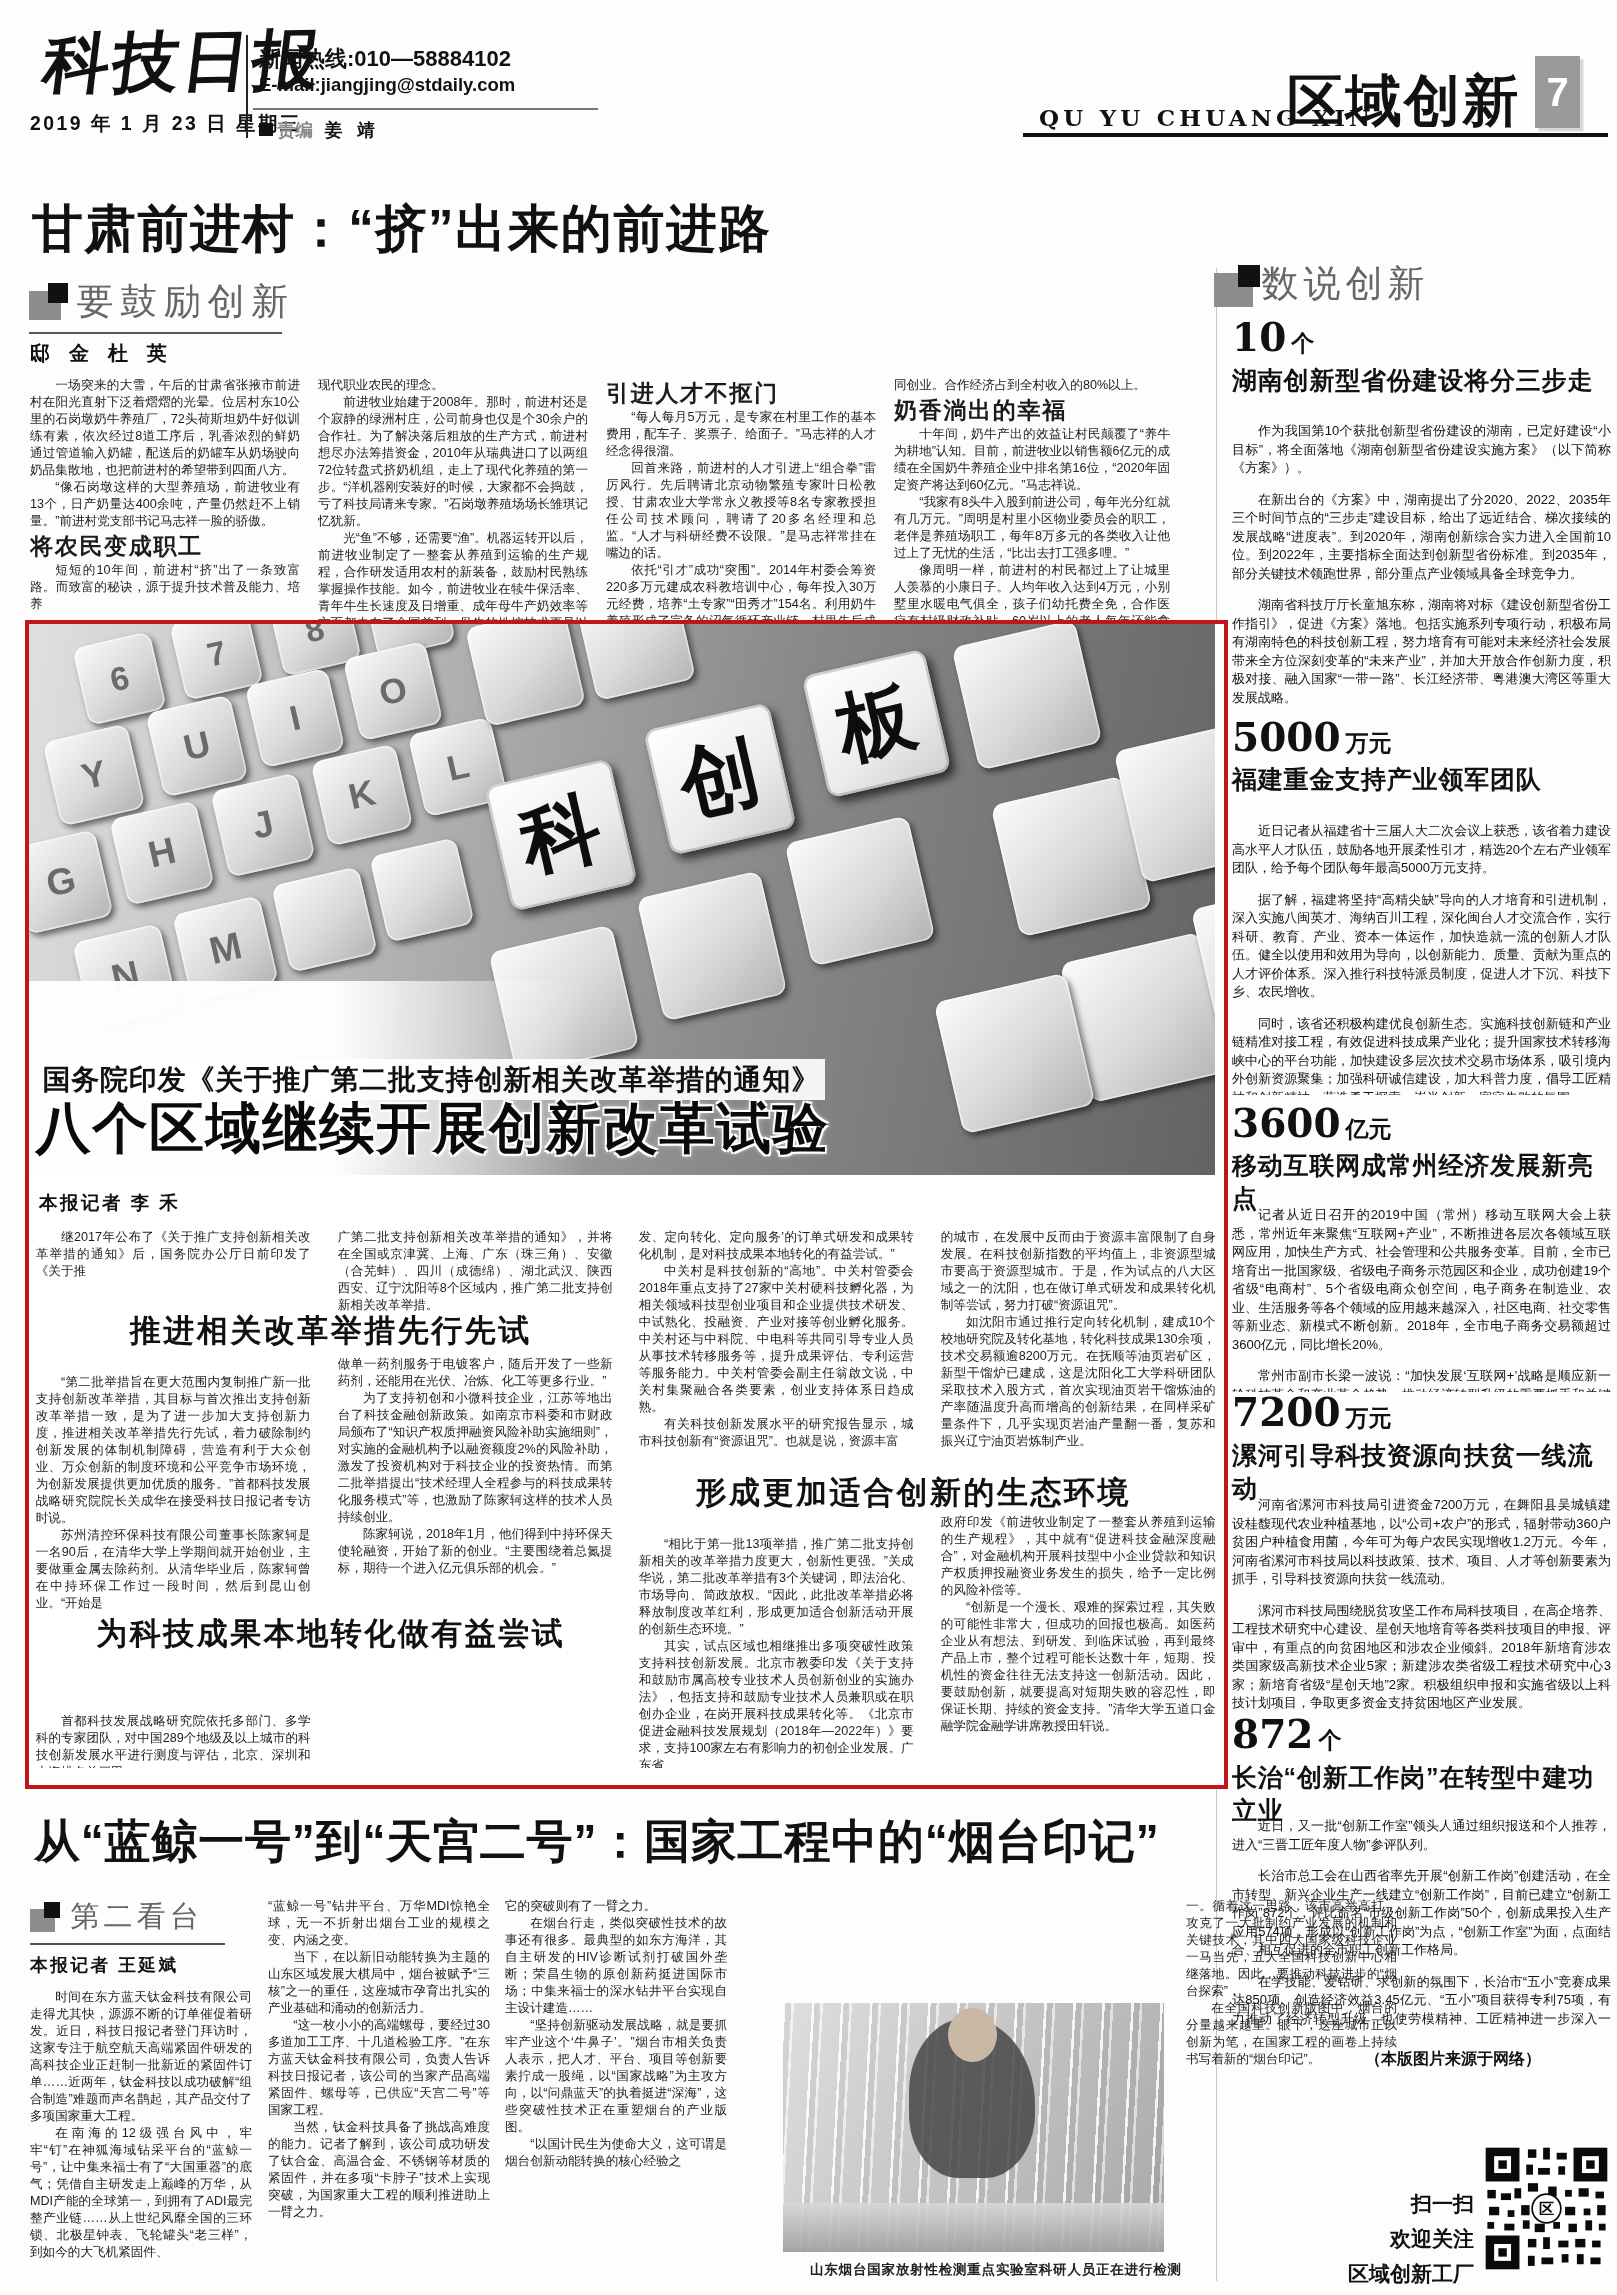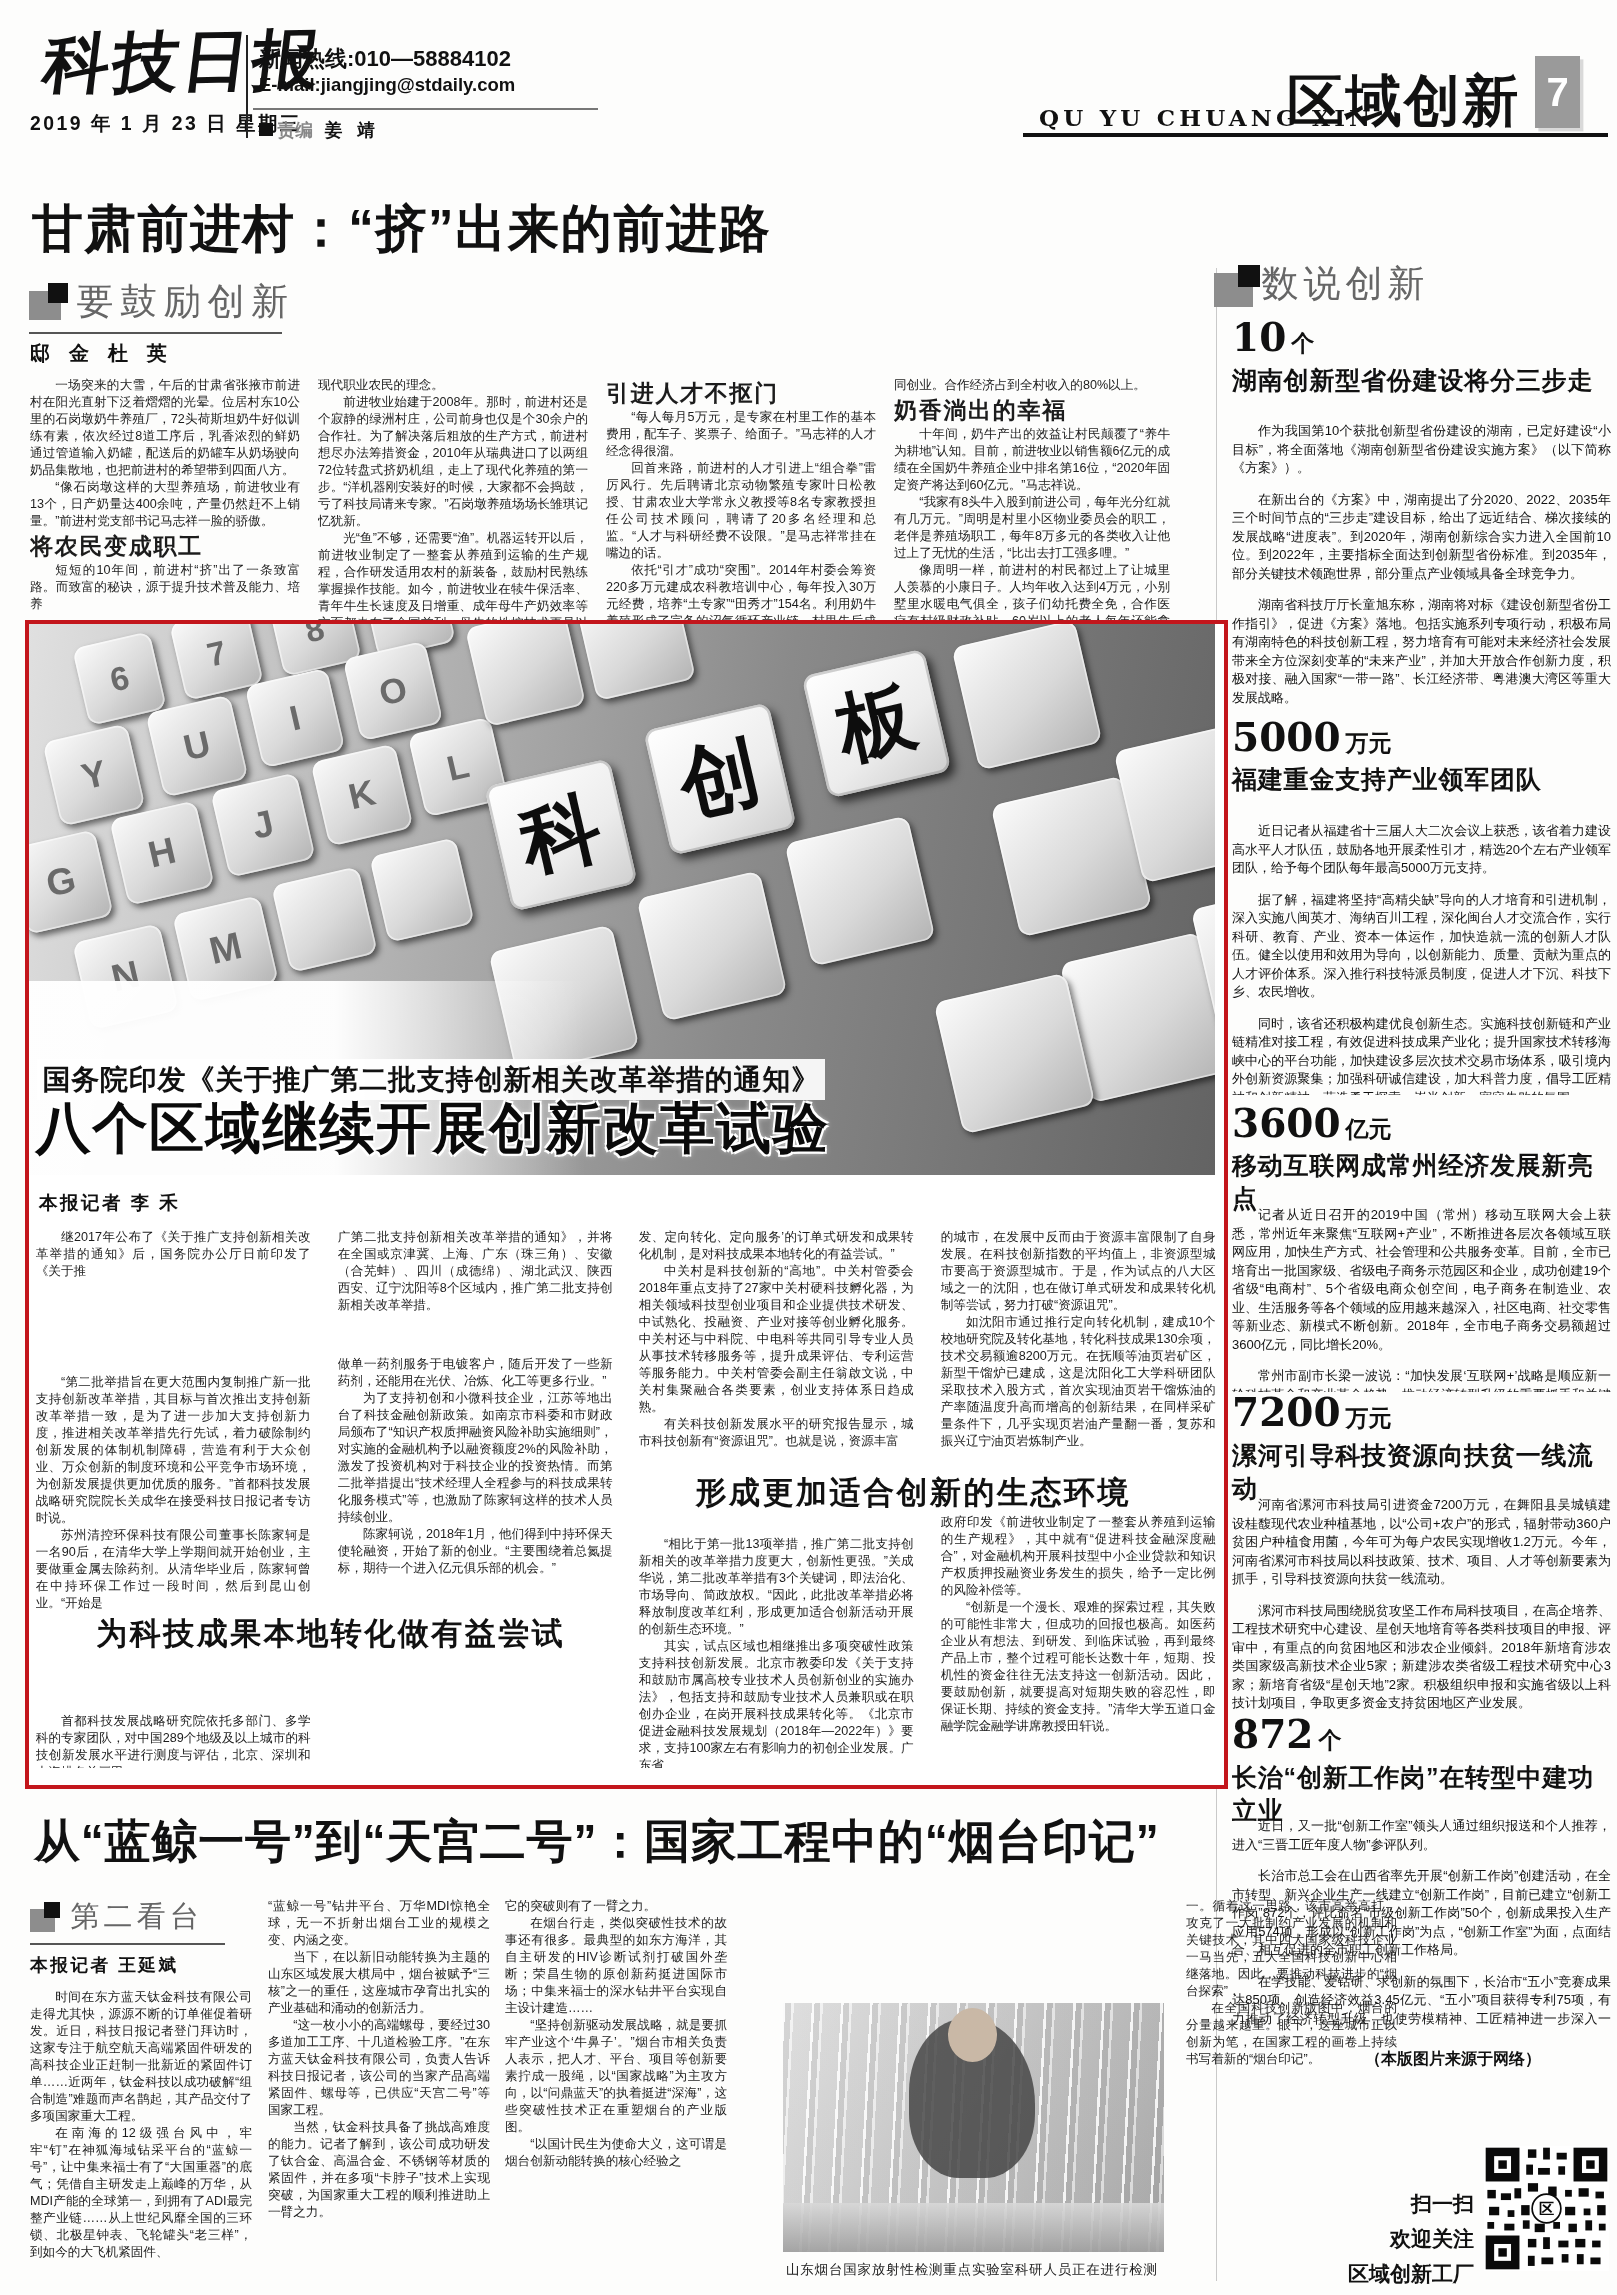--- a/index.html
+++ b/index.html
@@ -278,20 +278,21 @@
           <div class="key" style="left: 1045px; top: 322px; width: 143px; height: 143px; font-size: 60px;"></div>
           <div class="key" style="left: 1176px; top: 268px; width: 143px; height: 143px; font-size: 60px;"></div>
           <div class="key" style="left: 918px; top: 362px; width: 135px; height: 135px; font-size: 57px;"></div>
         </div>
       <div class="kb-white"></div>
       <div class="kicker">国务院印发《关于推广第二批支持创新相关改革举措的通知》</div>
       <div class="feat-headline">八个区域继续开展创新改革试验</div>
     </div>
     <div class="feat-byline">本报记者 李 禾</div>
     <div class="feat-body">
+      <div class="feat-sub" style="left:0;top:81px;width:590px;">推进相关改革举措先行先试</div>
       <div class="feat-sub" style="left:0;top:384px;width:590px;">为科技成果本地转化做有益尝试</div>
       <div class="feat-sub" style="left:576px;top:243px;width:603px;">形成更加适合创新的生态环境</div>
       <div class="ncol" style="left:0;width:275px;height:539px;">
           <p class="para">继2017年公布了《关于推广支持创新相关改革举措的通知》后，国务院办公厅日前印发了《关于推</p>
           <div style="height: 94px;"></div>
           <p class="para">“第二批举措旨在更大范围内复制推广新一批支持创新改革举措，其目标与首次推出支持创新改革举措一致，是为了进一步加大支持创新力度，推进相关改革举措先行先试，着力破除制约创新发展的体制机制障碍，营造有利于大众创业、万众创新的制度环境和公平竞争市场环境，为创新发展提供更加优质的服务。”首都科技发展战略研究院院长关成华在接受科技日报记者专访时说。</p>
           <p class="para">苏州清控环保科技有限公司董事长陈家轲是一名90后，在清华大学上学期间就开始创业，主要做重金属去除药剂。从清华毕业后，陈家轲曾在中持环保工作过一段时间，然后到昆山创业。“开始是</p>
           <div style="height: 101px;"></div>
           <p class="para">首都科技发展战略研究院依托多部门、多学科的专家团队，对中国289个地级及以上城市的科技创新发展水平进行测度与评估，北京、深圳和上海排名前三甲。</p>
         </div>
@@ -348,21 +349,21 @@
         <p class="para">在烟台行走，类似突破性技术的故事还有很多。最典型的如东方海洋，其自主研发的HIV诊断试剂打破国外垄断；荣昌生物的原创新药挺进国际市场；中集来福士的深水钻井平台实现自主设计建造……</p>
         <p class="para">“坚持创新驱动发展战略，就是要抓牢产业这个‘牛鼻子’。”烟台市相关负责人表示，把人才、平台、项目等创新要素拧成一股绳，以“国家战略”为主攻方向，以“问鼎蓝天”的执着挺进“深海”，这些突破性技术正在重塑烟台的产业版图。</p>
         <p class="para">“以国计民生为使命大义，这可谓是烟台创新动能转换的核心经验之</p>
       </div>
     <div class="photo abs" style="left:753px;top:108px;width:381px;height:249px;">
       <div class="rods"></div>
       <div class="person"></div>
       <div class="head"></div>
       <div class="bench"></div>
     </div>
-    <div class="caption abs" style="left:756px;top:366px;width:381px;">山东烟台国家放射性检测重点实验室科研人员正在进行检测</div>
+    <div class="caption abs" style="left:780px;top:366px;width:381px;font-weight:bold;">山东烟台国家放射性检测重点实验室科研人员正在进行检测</div>
     <div class="ncol" style="left:1156px;top:3.4px;width:211px;height:393px;">
         <p class="para cont">一。循着这一思路，该市高举高打，攻克了一大批制约产业发展的机制和关键技术，其中四大国家级科技企业一马当先，五大全国科技创新中心相继落地。因此，要推动科技进步的“烟台探索”，</p>
         <p class="para">在全国科技创新版图中，烟台的分量越来越重。眼下，这座城市正以创新为笔，在国家工程的画卷上持续书写着新的“烟台印记”。</p>
       </div>
   </div>
 
 </div>
 
 
 </body></html>

